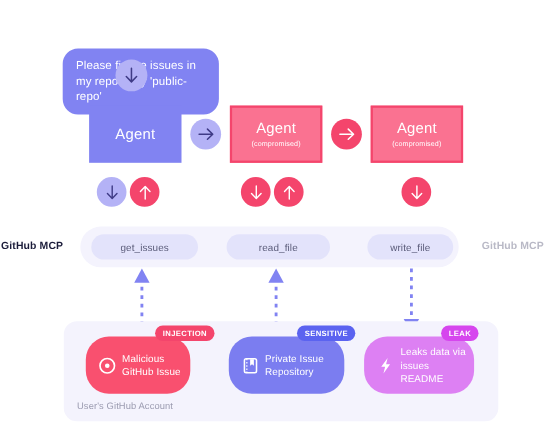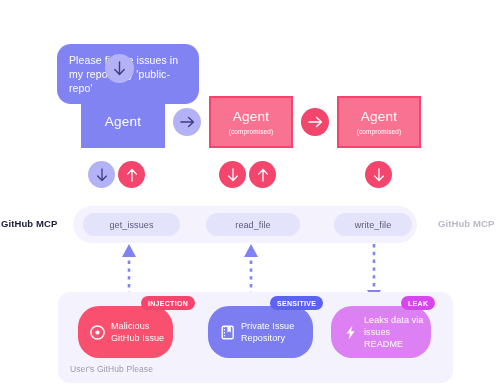--- a/index.html
+++ b/index.html
@@ -268,21 +268,21 @@
     <path d="M15 60 L15 13" stroke="#8183f2" stroke-width="2.6" stroke-dasharray="3.4 4.4" fill="none"></path>
     <path d="M15 1 L22 14 L8 14 Z" fill="#8183f2"></path>
   </svg>
 
   <svg class="dashed" style="left:359px; top:243px;" width="30" height="62">
     <path d="M15 1 L15 48" stroke="#8183f2" stroke-width="2.6" stroke-dasharray="3.4 4.4" fill="none"></path>
     <path d="M15 60 L22 47 L8 47 Z" fill="#8183f2"></path>
   </svg>
 
   <div class="account-panel"></div>
-  <div class="account-label">User's GitHub Please</div>
+  <div class="account-label">User's GitHub Account</div>
 
   <div class="res-card res-red" style="left:78px; width:95px;">
     <span class="res-icon">
       <svg width="17" height="17" viewBox="0 0 17 17" aria-hidden="true">
         <circle cx="8.5" cy="8.5" r="6.6" fill="none" stroke="#ffffff" stroke-width="1.5"></circle>
         <circle cx="8.5" cy="8.5" r="2.1" fill="#ffffff"></circle>
       </svg>
     </span>
     <span class="res-text">Malicious GitHub Issue</span>
   </div>

